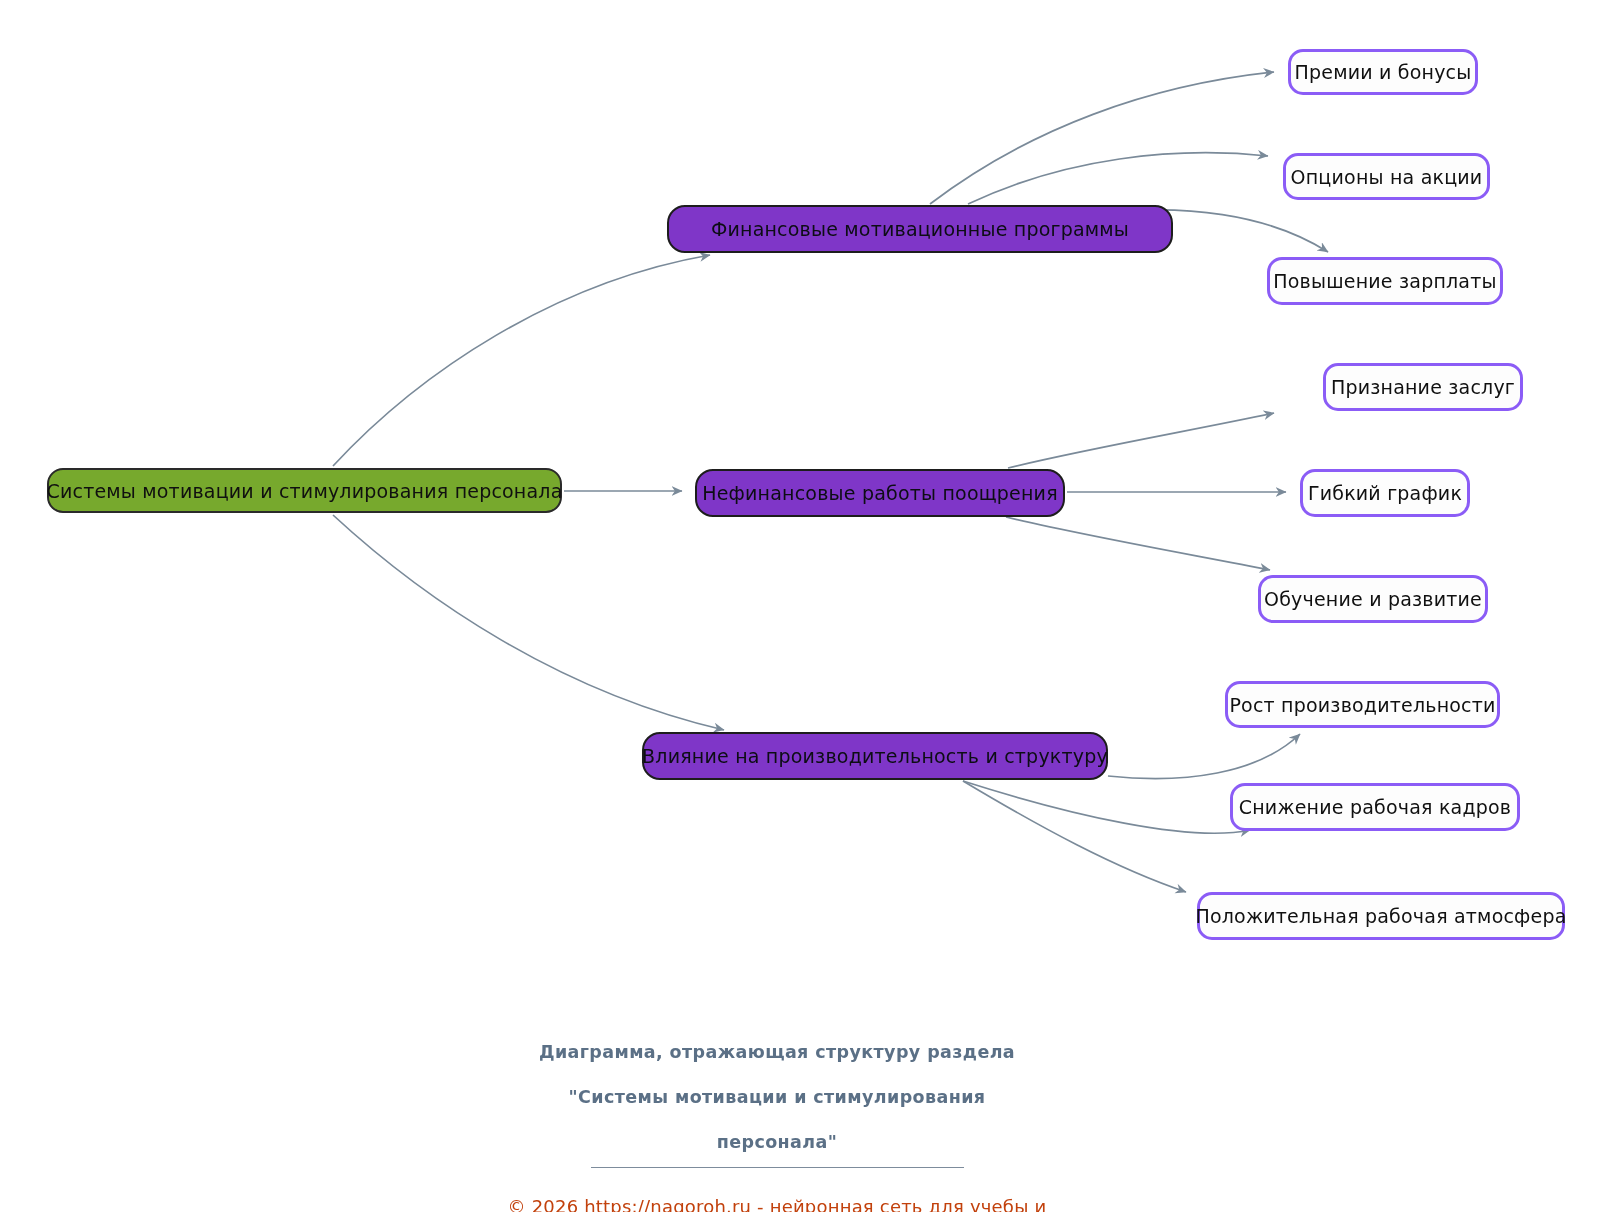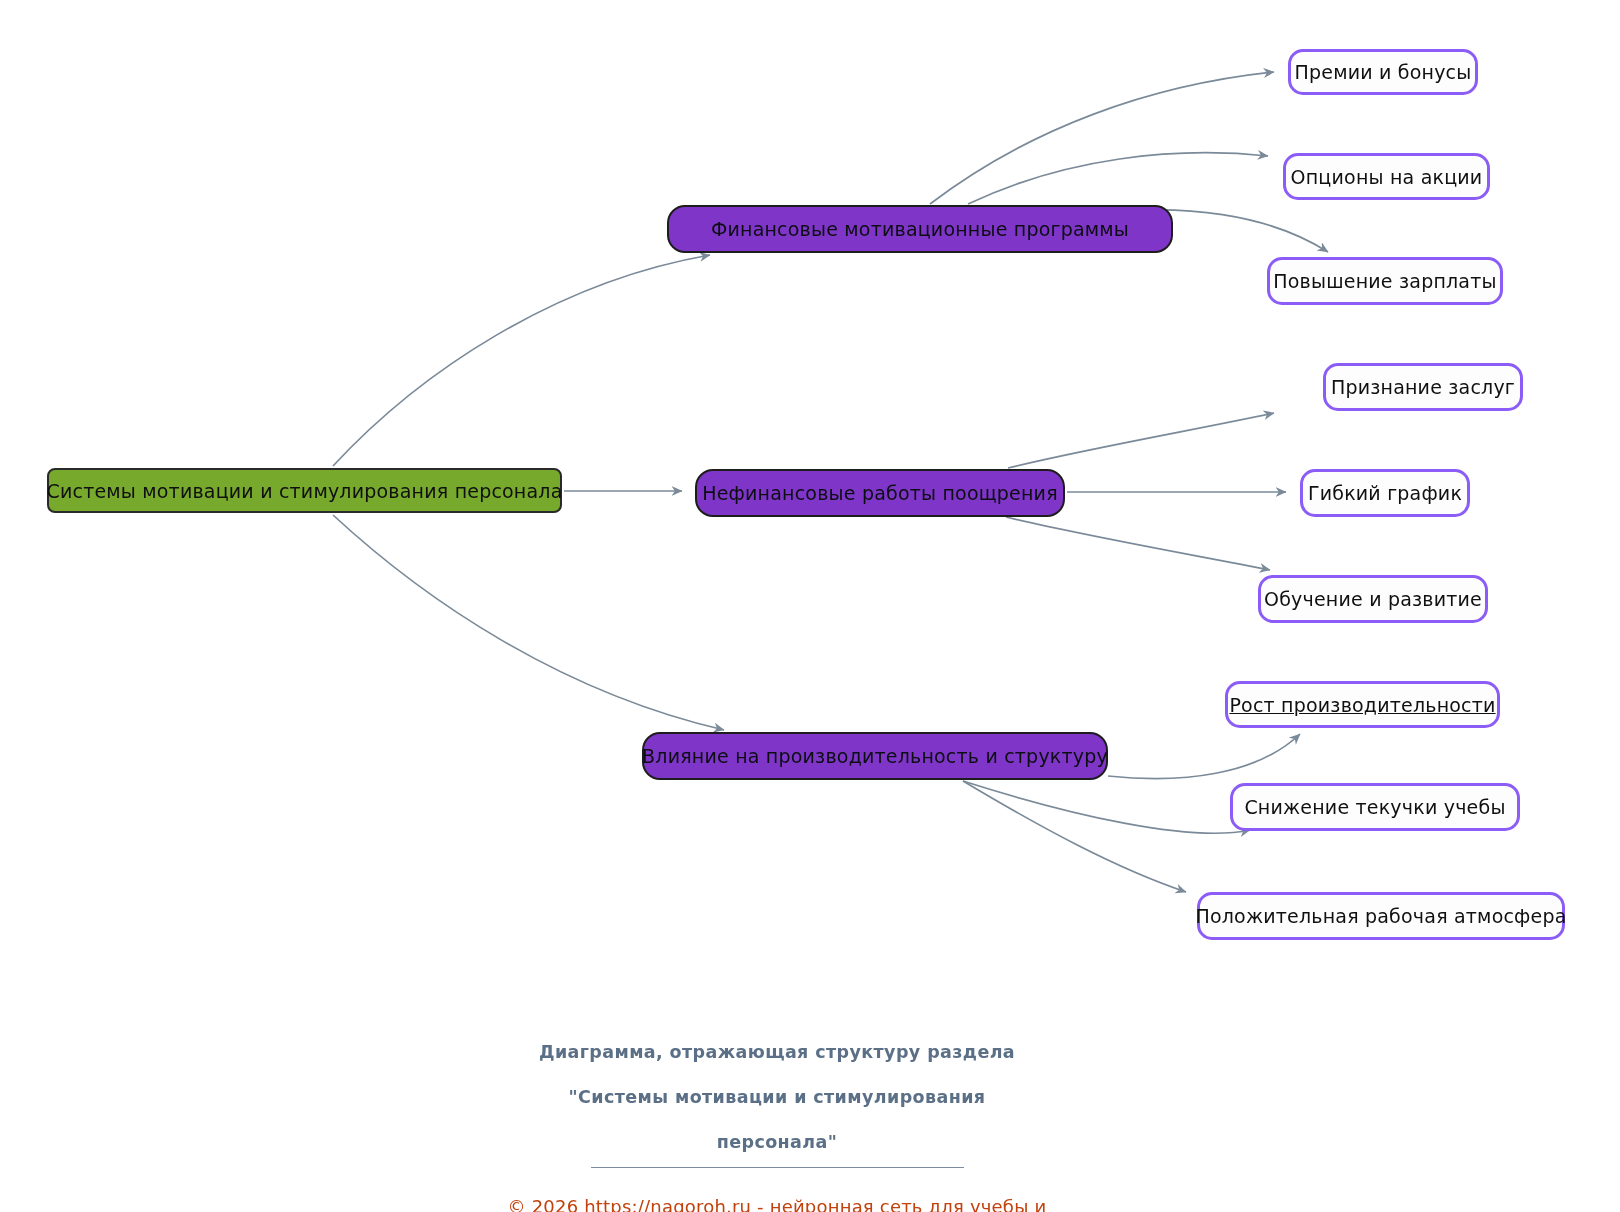--- a/index.html
+++ b/index.html
@@ -26,21 +26,21 @@
     justify-content: center;
     white-space: nowrap;
     box-sizing: border-box;
     font-size: 19px;
     color: #101010;
     letter-spacing: 0.2px;
   }
   .root {
     background: #77a92d;
     border: 2px solid #2a2a2a;
-    border-radius: 8px;
+    border-radius: 16px;
   }
   .branch {
     background: #7f36c8;
     border: 2px solid #1d1d1d;
     border-radius: 18px;
     color: #0d0d14;
   }
   .leaf {
     background: #fdfdfd;
     border: 3px solid #8b5cf6;
@@ -116,23 +116,23 @@
   <div class="node leaf" style="left:1283px; top:153px; width:207px; height:47px;">Опционы на акции</div>
 
   <div class="node leaf" style="left:1267px; top:257px; width:236px; height:48px;">Повышение зарплаты</div>
 
   <div class="node leaf" style="left:1283px; top:363px; width:200px; height:48px;margin-left:40px;">Признание заслуг</div>
 
   <div class="node leaf" style="left:1300px; top:469px; width:170px; height:48px;">Гибкий график</div>
 
   <div class="node leaf" style="left:1258px; top:575px; width:230px; height:48px;">Обучение и развитие</div>
 
-  <div class="node leaf" style="left:1225px; top:681px; width:275px; height:47px;text-decoration:underline;">Рост производительности</div>
+  <div class="node leaf" style="left:1225px; top:681px; width:275px; height:47px;">Рост производительности</div>
 
-  <div class="node leaf" style="left:1230px; top:783px; width:290px; height:48px;">Снижение текучки учебы</div>
+  <div class="node leaf" style="left:1230px; top:783px; width:290px; height:48px;">Снижение рабочая кадров</div>
 
   <div class="node leaf" style="left:1197px; top:892px; width:368px; height:48px;">Положительная рабочая атмосфера</div>
 
   <div id="footer">
     <div class="caption-line">Диаграмма, отражающая структуру раздела</div>
     <div class="caption-line">"Системы мотивации и стимулирования</div>
     <div class="caption-line">персонала"</div>
     <div id="footer-separator"></div>
     <div id="footer-copyright">© 2026 https://nagoroh.ru - нейронная сеть для учебы и работы</div>
   </div>

